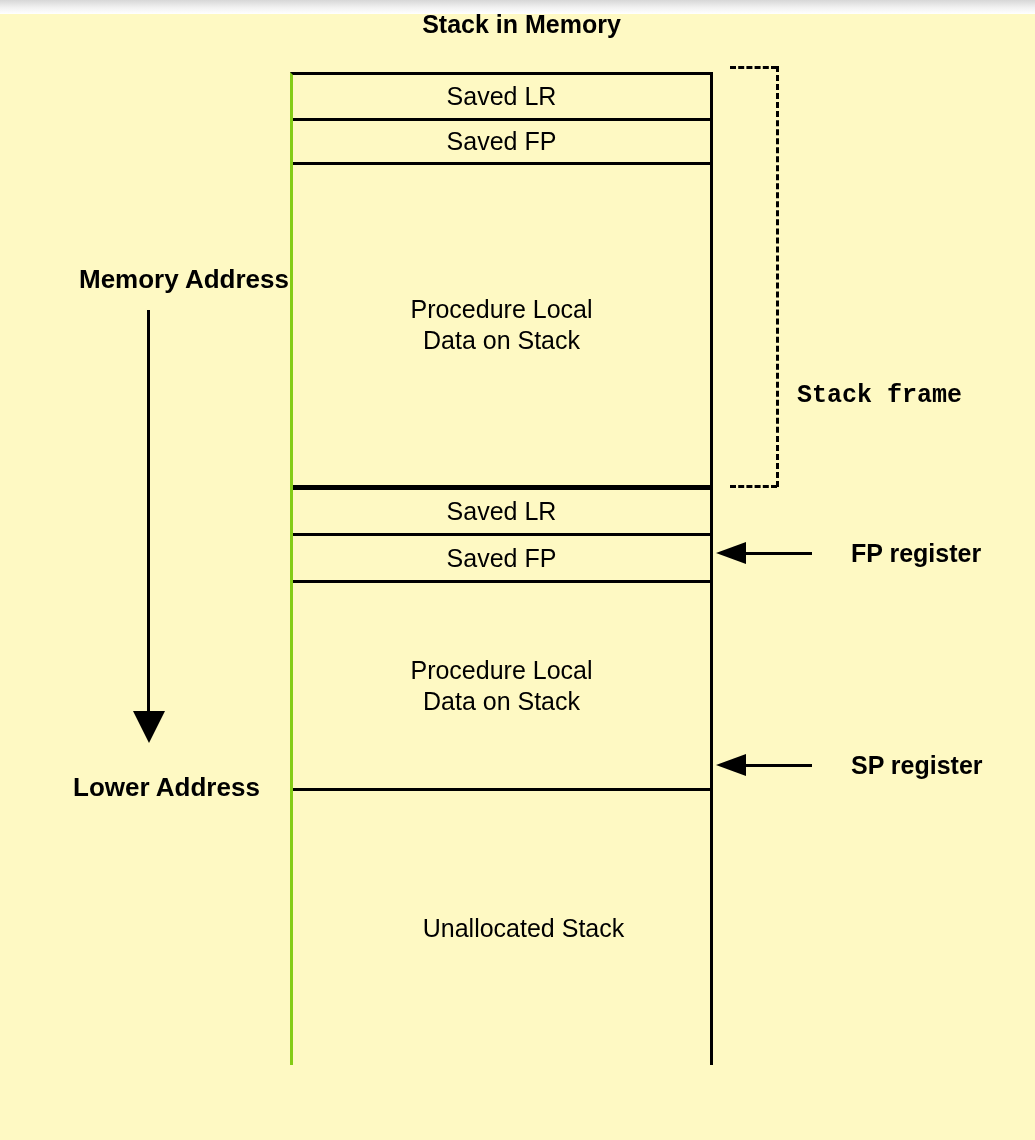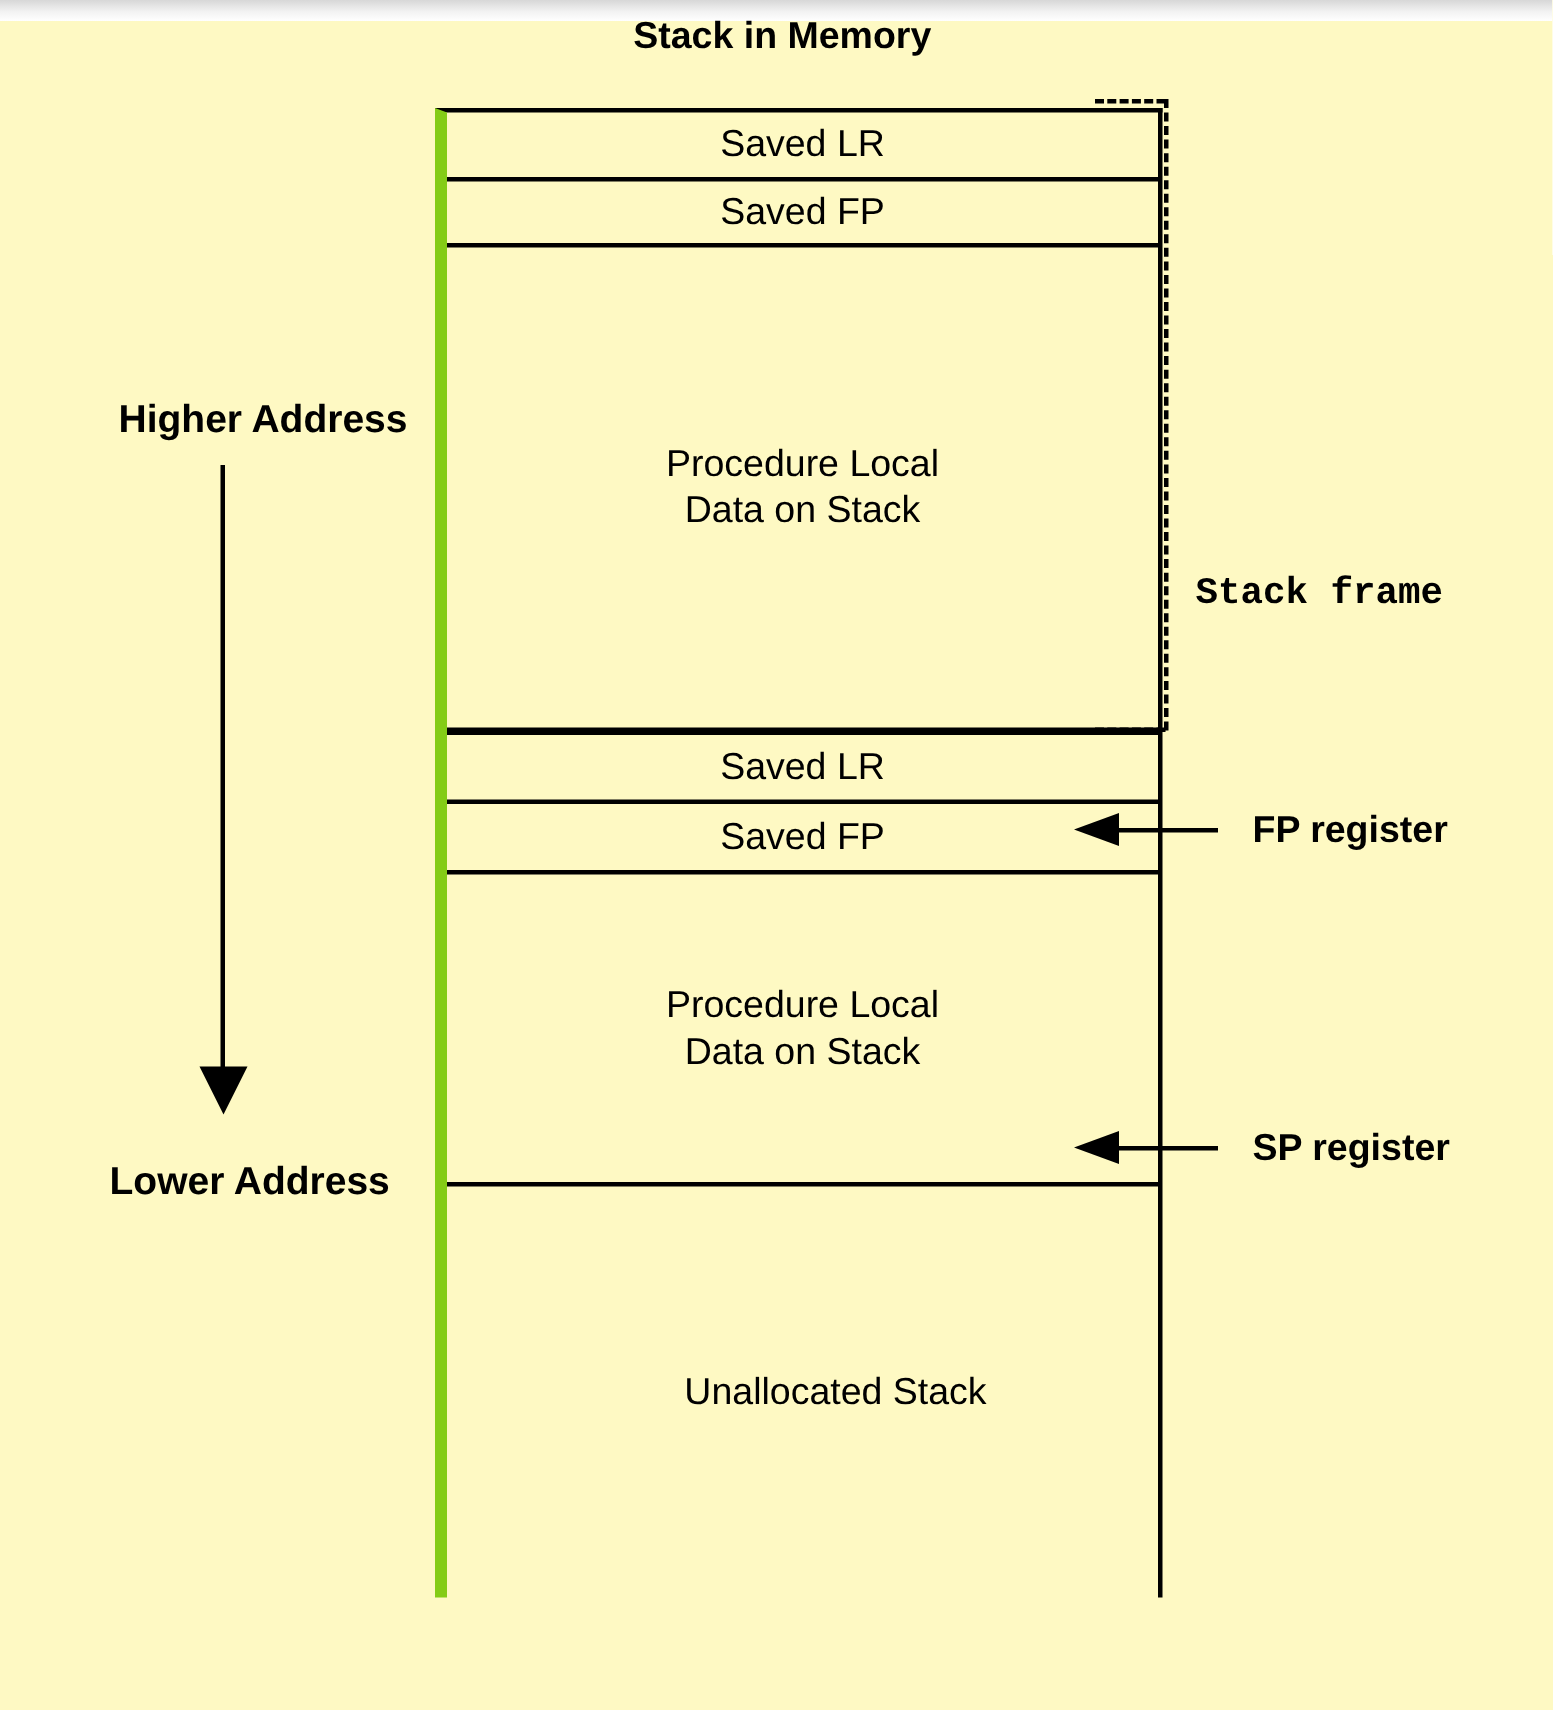--- a/index.html
+++ b/index.html
@@ -20,23 +20,23 @@
   }
   .diagram-title {
     position: absolute;
     left: 310px; top: 10px; width: 423px;
     text-align: center;
     font-size: 25px; font-weight: bold;
   }
   
   .stack-box {
     position: absolute;
-    left: 290px; top: 72px; width: 485px;
+    left: 290px; top: 72px; width: 423px;
     border-top: 3px solid #000;
-    border-left: 8px solid #84cc16;
+    border-left: 3px solid #84cc16;
     border-right: 3px solid #000;
   }
   .stack-row {
     display: flex;
     align-items: center;
     justify-content: center;
     text-align: center;
     font-size: 25px;
     line-height: 31px;
     white-space: pre-line;
@@ -100,21 +100,21 @@
   .fp-head { left: 716px; top: 542px; }
   .sp-head { left: 716px; top: 754px; }
   .reg-arrow-line {
     position: absolute;
     width: 70px; height: 3px; background: #000;
   }
   .fp-line { left: 742px; top: 552px; }
   .sp-line { left: 742px; top: 764px; }
   .reg-label {
     position: absolute;
-    font-size: 25px; font-weight: bold; white-space: nowrap;
+    font-size: 25px; font-weight: bold; white-space: nowrap; margin-left: 16px;
   }
   .fp-label { left: 835px; top: 539px; }
   .sp-label { left: 835px; top: 751px; }
   
   .figure-caption {
     position: absolute; left: 55px; top: 1094px;
     display: flex; gap: 34px;
     font-size: 26px; font-weight: bold; white-space: nowrap;
   }
 </style>
@@ -131,21 +131,21 @@
     <div class="stack-row r2">Saved FP</div>
     <div class="stack-row r3">Procedure Local
 Data on Stack</div>
     <div class="stack-row r4">Saved LR</div>
     <div class="stack-row r5">Saved FP</div>
     <div class="stack-row r6">Procedure Local
 Data on Stack</div>
     <div class="stack-row r7">Unallocated Stack</div>
   </div>
 
-  <div class="higher-address">Higher Address</div>
+  <div class="higher-address">Memory Address</div>
   <div class="addr-arrow-line"></div>
   <div class="addr-arrow-head"></div>
   <div class="lower-address">Lower Address</div>
 
   <div class="bracket-h-top"></div>
   <div class="bracket-v"></div>
   <div class="bracket-h-bottom"></div>
   <div class="stack-frame-label">Stack frame</div>
 
   <div class="reg-arrow-head fp-head"></div>

